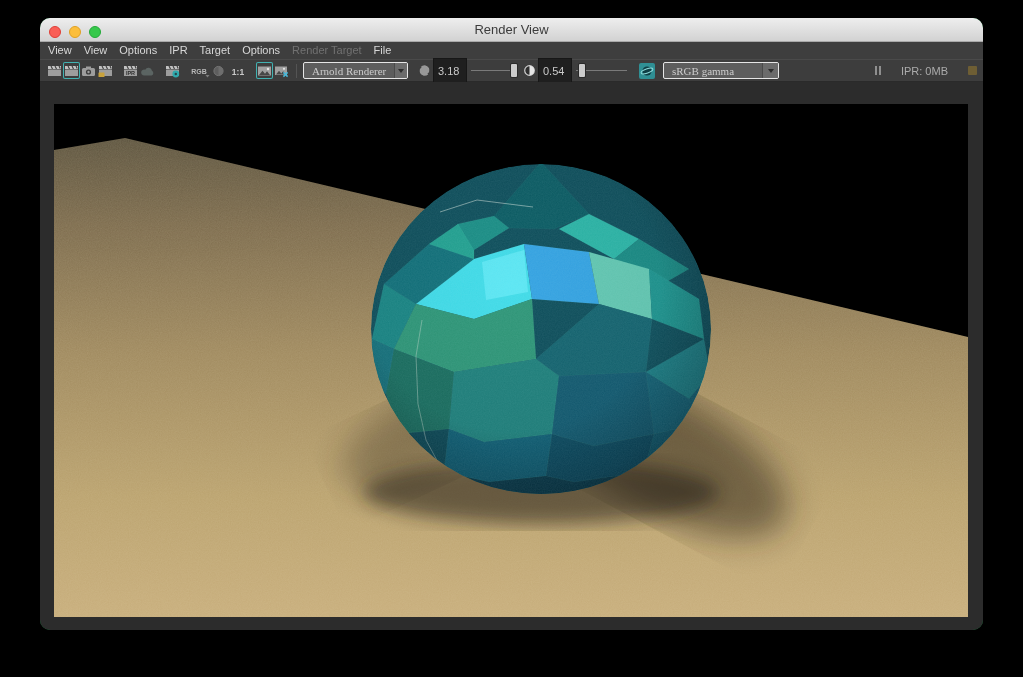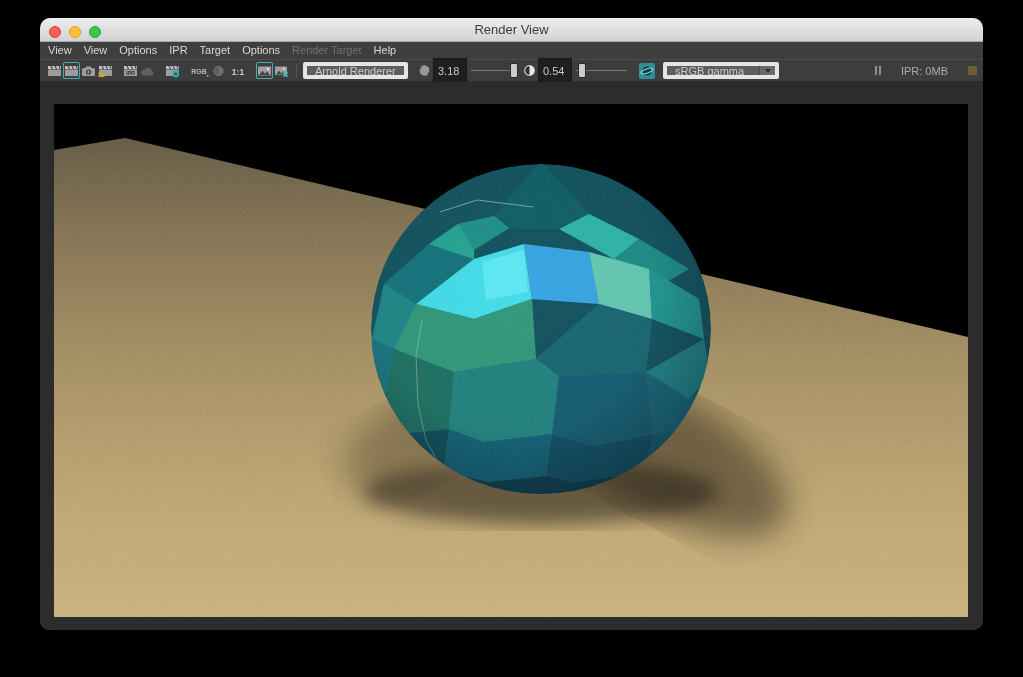--- a/index.html
+++ b/index.html
@@ -33,21 +33,21 @@
              padding:0 6px; }
   .tbtn { width:17px; height:17px; display:flex; align-items:center; justify-content:center;
           border-radius:2px; flex:0 0 auto; }
   .tbtn svg { display:block; }
   .tbtn.sel { box-shadow:inset 0 0 0 1px #41b2b2; }
   .tgap { width:8px; flex:0 0 8px; }
   .tsep { width:1px; height:14px; background:#545454; margin:0 6px; flex:0 0 1px; }
 
   .dropdown { height:17px; background:#5d5d5d; border-radius:2px; display:flex;
               align-items:center; color:#cccccc; font-size:11px; overflow:hidden;
-              border:4px solid #e5e5e5; flex:0 0 auto; }
+              border:1px solid #e5e5e5; flex:0 0 auto;font-family:Liberation Serif, serif; }
   .dropdown .dd-label { padding:0 8px; white-space:nowrap; }
   .dd-arrow { width:16px; height:100%; background:#6b6b6b; border-left:1px solid #4a4a4a;
               display:flex; align-items:center; justify-content:center; margin-left:auto; }
   .dd-arrow i { width:0; height:0; border-left:3.5px solid transparent;
                 border-right:3.5px solid transparent; border-top:4.5px solid #2c2c2c; }
   .dd-renderer { width:105px; }
   .dd-colorspace { width:116px;text-align:center; }
 
   .numfield { width:34px; height:15px; background:#1f1f1f; border:1px solid #171717;
               color:#c9c9c9; font-size:11px; padding:12px 4px;
@@ -93,21 +93,21 @@
   </div>
 
   <div class="menubar">
     <span class="mi">View</span>
     <span class="mi">View</span>
     <span class="mi">Options</span>
     <span class="mi">IPR</span>
     <span class="mi">Target</span>
     <span class="mi">Options</span>
     <span class="mi disabled">Render Target</span>
-    <span class="mi">Help</span>
+    <span class="mi">File</span>
   </div>
 
   <div class="toolbar">
 
     <div class="tbtn">
       <svg width="15" height="14" viewBox="0 0 15 14">
         <rect x="1" y="2" width="13" height="3" fill="#c2c2c2"></rect>
         <path d="M4 2 l1.5 3 M8 2 l1.5 3 M12 2 l1.2 2.4" stroke="#3d3d3d" stroke-width="1.1" fill="none"></path>
         <rect x="1" y="5.5" width="13" height="6.5" rx="0.5" fill="#9d9d9d"></rect>
       </svg>

